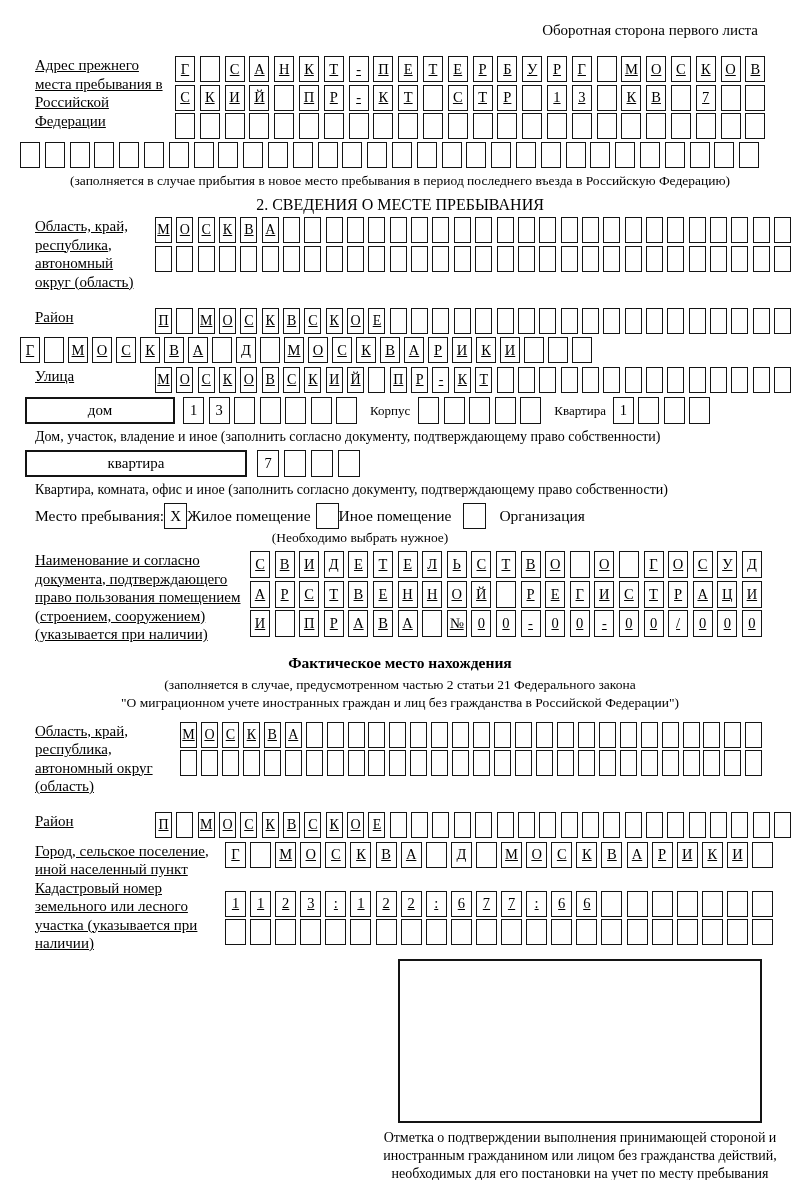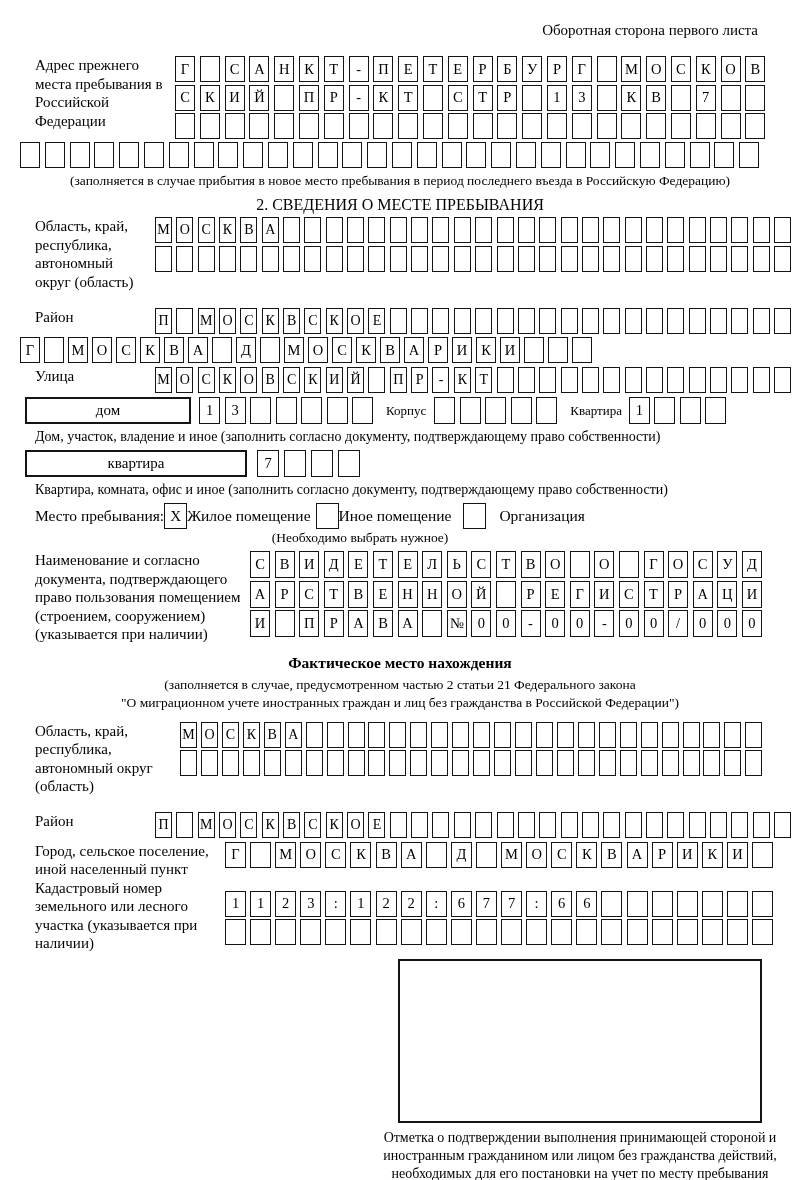--- a/index.html
+++ b/index.html
@@ -1,21 +1,21 @@
 <!DOCTYPE html>
 <html><head>
 <meta charset="utf-8">
 <style>
   html,body{margin:0;padding:0;background:#fff;color:#000;}
   body{width:800px;height:1180px;font-family:"Liberation Serif","DejaVu Serif",serif;}
   .page{box-sizing:border-box;width:800px;padding:20px 0 0 20px;}
 
   .hdr{text-align:right;padding-right:42px;font-size:15px;line-height:20px;}
 
-  .field{display:flex;align-items:flex-start;}
+  .field{display:flex;align-items:flex-start;text-decoration:underline;}
   .flabel{font-size:15px;line-height:18.5px;flex:none;box-sizing:border-box;padding-left:15px;padding-right:6px;}
   .rows{display:flex;flex-direction:column;gap:2.5px;}
 
   .cells{display:flex;flex:none;}
   .cell{box-sizing:border-box;border:1.6px solid #141414;flex:none;display:flex;align-items:center;justify-content:center;font-size:14.5px;background:#fff;}
 
   .cg-a{gap:4.8px}   .cg-a .cell{width:20px;height:26px}
   .cg-b{gap:4.35px}  .cg-b .cell{width:17px;height:26px;font-size:14px}
   .cg-b28{gap:3.95px}.cg-b28 .cell{width:17px;height:26px;font-size:14px}
   .cg-c{gap:4px}     .cg-c .cell{width:20px;height:26px}
@@ -333,21 +333,21 @@
         <span class="cell"></span>
         <span class="cell"></span>
         <span class="cell"></span>
         <span class="cell"></span>
         <span class="cell"></span>
         <span class="cell"></span>
       </div>
   </div>
 
   <div class="inlrow mt2" style="margin-left:5px">
-    <div class="wbox" style="width:166px">дом</div>
+    <div class="wbox" style="width:150px">дом</div>
     <div class="cells cg-dom" style="margin-left:8px">
         <span class="cell">1</span>
         <span class="cell">3</span>
         <span class="cell"></span>
         <span class="cell"></span>
         <span class="cell"></span>
         <span class="cell"></span>
         <span class="cell"></span>
       </div>
     <div class="inl-label" style="margin-left:13px">Корпус</div>

